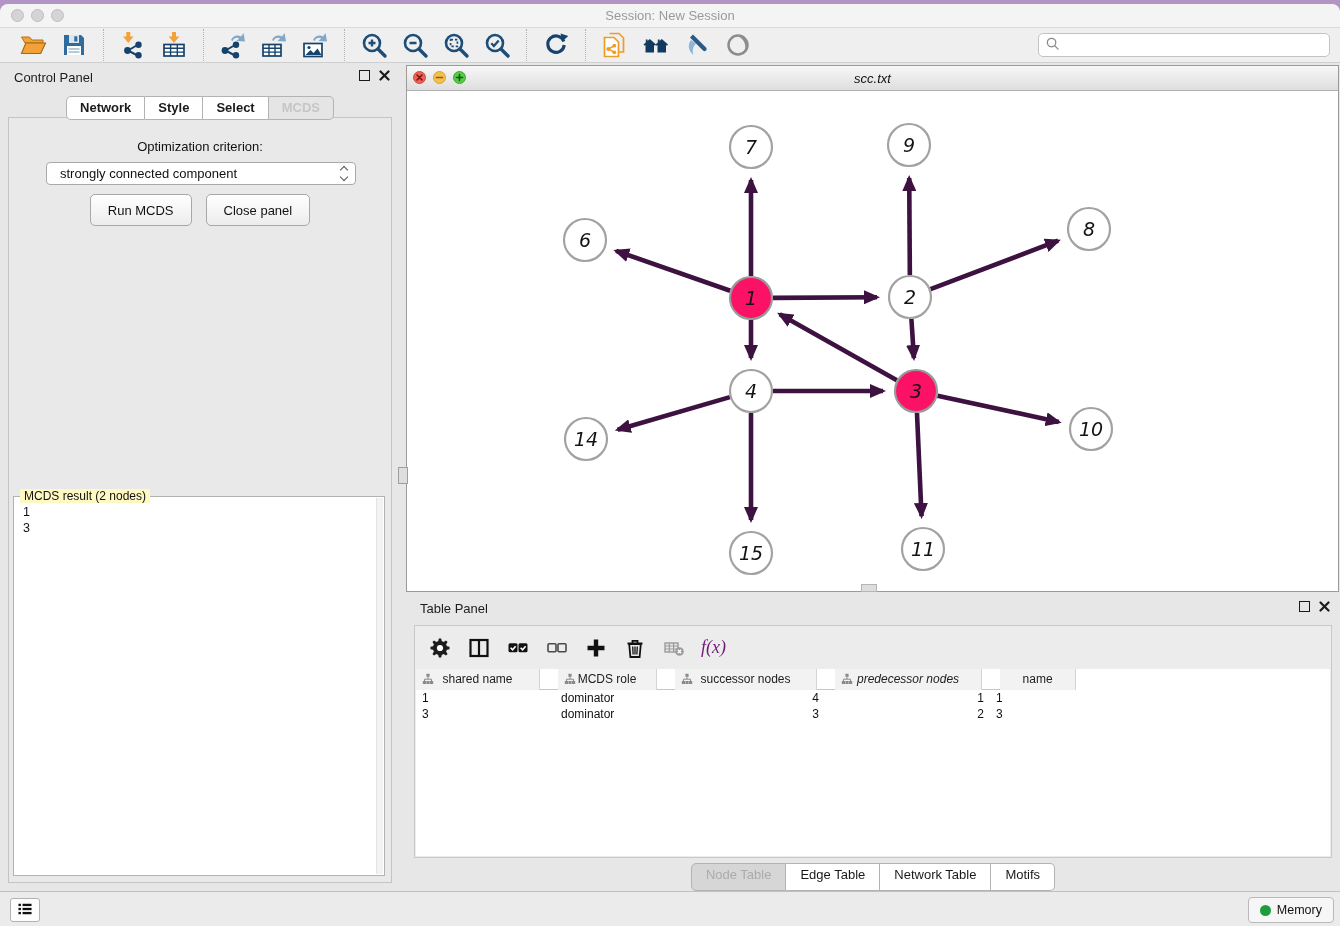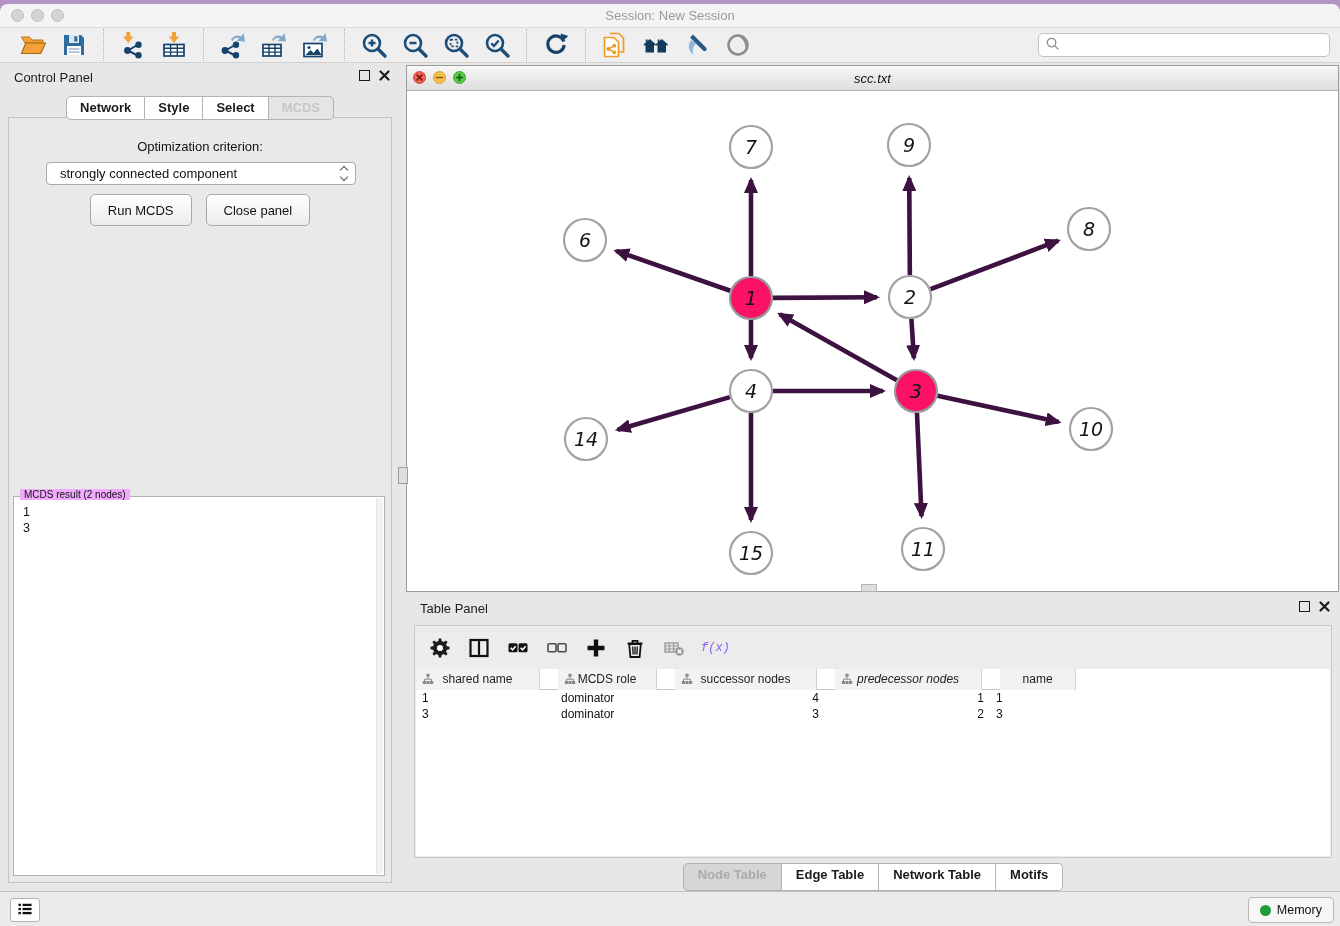--- a/index.html
+++ b/index.html
@@ -47,21 +47,21 @@
   .criterion-select .sel-value { font-size:13px; color:#111; white-space:nowrap; }
   .stepper { position:absolute; right:8px; top:4px; display:flex; flex-direction:column; gap:3px; }
   .chev { width:6px; height:6px; border-right:1.8px solid #555; border-bottom:1.8px solid #555; }
   .chev.up { transform:rotate(-135deg); }
   .chev.down { transform:rotate(45deg); margin-top:-2px; }
   .cp-buttons { position:absolute; left:0; width:100%; top:76px; display:flex; justify-content:center; gap:14px; }
   .push-btn { font-size:13px; color:#111; background:linear-gradient(#ffffff,#ececec); border:1px solid #a8a8a8;
               border-radius:5px; height:32px; padding:0 17px; cursor:default; font-family:inherit; }
   .result-box { position:absolute; left:4px; top:378px; width:372px; height:380px; background:#fff;
                 border:1px solid #b2b2b2; }
-  .result-legend { position:absolute; top:-8px; left:6px; background:#f0abfc; padding:0 4px; font-size:10px; color:#111;text-align:right; }
+  .result-legend { position:absolute; top:-8px; left:6px; background:#fef9c3; padding:0 4px; font-size:12px; color:#111;text-align:right; }
   .result-lines { padding:7px 9px; font-size:12.5px; color:#111; line-height:16px; }
   .result-scroll { position:absolute; right:1px; top:1px; bottom:1px; width:7px; background:#f3f3f3; border-left:1px solid #e3e3e3; }
   
   .net-window { position:absolute; left:406px; top:61px; width:933px; height:527px; background:#fff;
                 border:1px solid #9b9b9b;font-style:italic; }
   .net-titlebar { position:absolute; left:0; top:0; width:100%; height:25px;
                   background:linear-gradient(#f7f7f7,#dedede); border-bottom:1px solid #b1b1b1; }
   .net-lights { position:absolute; left:6px; top:5px; display:flex; gap:7px; }
   .nlight { width:13px; height:13px; border-radius:50%; display:flex; align-items:center; justify-content:center; cursor:default; border:1px solid; }
   .nlight svg { width:9px; height:9px; }
@@ -73,31 +73,31 @@
   .grip-v { position:absolute; left:398px; top:463px; width:10px; height:17px; background:#dedede; border:1px solid #9e9e9e; z-index:5; }
   .grip-h { position:absolute; left:861px; top:580px; width:16px; height:8px; background:#dedede; border:1px solid #b5b5b5; z-index:5; }
   
   .table-panel { position:absolute; left:406px; top:591px; width:934px; height:296px; }
   .tp-header { position:absolute; left:0; top:2px; width:100%; height:24px; }
   .tp-header .panel-title { position:absolute; left:14px; top:4px; }
   .tp-box { position:absolute; left:8px; top:30px; width:918px; height:233px; background:#ececec; border:1px solid #c9c9c9; }
   .tp-toolbar { position:absolute; left:0; top:0; width:100%; height:43px; display:flex; align-items:center; gap:15px; padding-left:13px; }
   .tt-btn { background:none; border:none; width:24px; height:24px; display:flex; align-items:center; justify-content:center; cursor:default; }
   .tt-btn svg { width:22px; height:22px; display:block; }
-  .tt-btn.fx { width:auto; font-family:Liberation Mono, monospace; font-style:italic; font-size:12px; color:#8b5cf6; }
+  .tt-btn.fx { width:auto; font-family:Liberation Serif, serif; font-style:italic; font-size:18px; color:#701a75; }
   .tp-table { position:absolute; left:1px; right:1px; top:43px; bottom:1px; background:#fff; overflow:hidden; }
   .thead { display:flex; height:21px; border-bottom:1px solid #c6c6c6; width:660px;gap:18px; }
   .th { position:relative; background:#f2f2f2; border-right:1px solid #d4d4d4; height:21px; }
   .th-icon { position:absolute; left:6px; top:4px; width:12px; height:12px; }
   .th-icon svg { width:12px; height:12px; display:block; }
   .th-label { display:block; width:100%; text-align:center; font-size:12px; color:#222; line-height:20px; }
   .tr { display:flex; height:16px; }
   .td { font-size:12px; color:#111; line-height:16px; padding:0 6px; white-space:nowrap; overflow:hidden; }
   .tp-tabs { position:absolute; left:0; top:268px; width:100%; display:flex; justify-content:center; }
-  .tp-tab { font-size:13px; font-weight:700; color:#1a1a1a; background:#fff; border:1px solid #b3b3b3; border-left:none;
+  .tp-tab { font-size:13px; font-weight:400; color:#1a1a1a; background:#fff; border:1px solid #b3b3b3; border-left:none;
             padding:3px 14px 8px; cursor:default; }
   .tp-tab:first-child { border-left:1px solid #b3b3b3; border-radius:5px 0 0 5px; }
   .tp-tab:last-child { border-radius:0 5px 5px 0; }
   .tp-tab.active { background:#d6d6d6; color:#ababab; }
   
   .statusbar { position:absolute; left:0; top:887px; width:100%; height:35px; background:#ebebeb; border-top:1px solid #c0c0c0; }
   .sb-list-btn { position:absolute; left:10px; top:6px; width:30px; height:24px; background:#fdfdfd; border:1px solid #b2b2b2;
                  border-radius:3px; display:flex; align-items:center; justify-content:center; cursor:default; }
   .sb-list-btn svg { width:18px; height:18px; }
   .memory-btn { position:absolute; right:6px; top:5px; height:26px; background:#f6f6f6; border:1px solid #b9b9b9;

